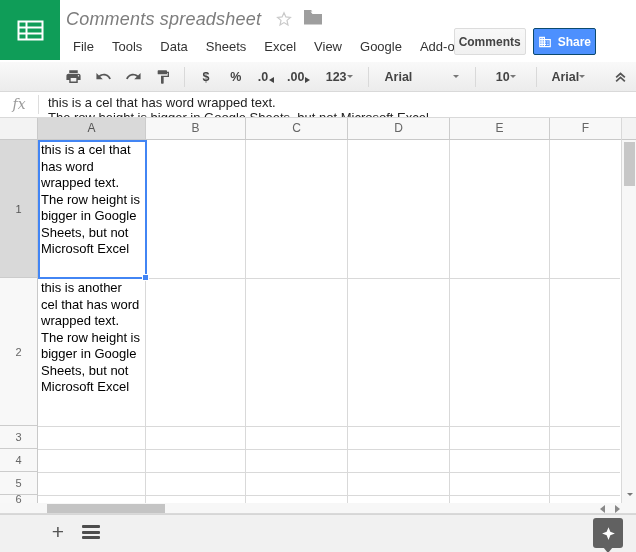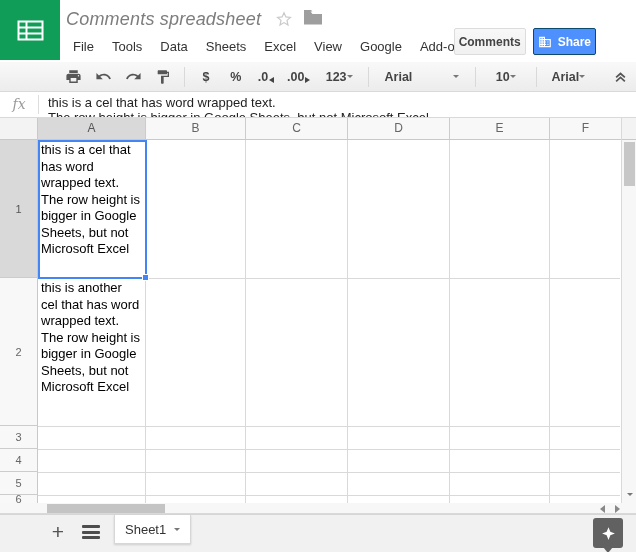--- a/index.html
+++ b/index.html
@@ -290,24 +290,20 @@
     </div>
   </div>
 
   <div class="sheet-bar">
     <div class="add-sheet">+</div>
     <div class="all-sheets">
       <span></span>
       <span></span>
       <span></span>
     </div>
-    <div class="sheet-tab">
-      <span>Sheet1</span>
-      <span class="caret sm"></span>
-    </div>
     <div class="explore-btn">
       <div class="explore-sq">
         <svg width="17" height="17" viewBox="0 0 24 24">
           <path fill="#fff" d="M12 3 L14.6 9.4 L21 12 L14.6 14.6 L12 21 L9.4 14.6 L3 12 L9.4 9.4 Z"></path>
         </svg>
       </div>
       <div class="explore-tip"></div>
     </div>
   </div>
 

